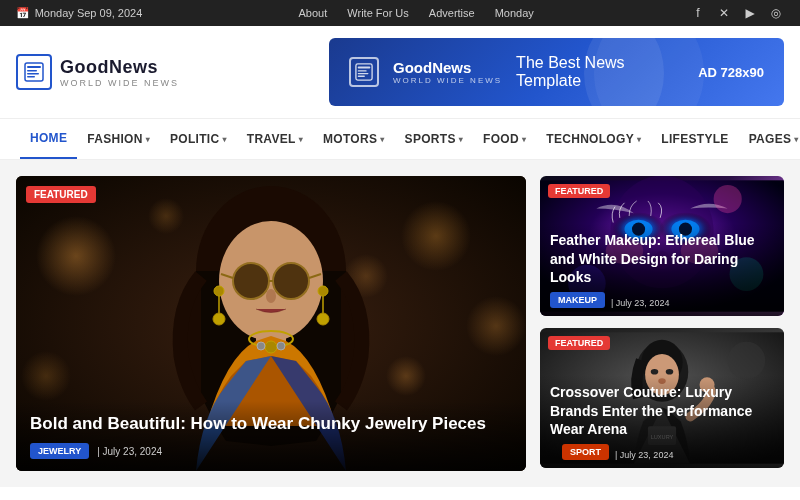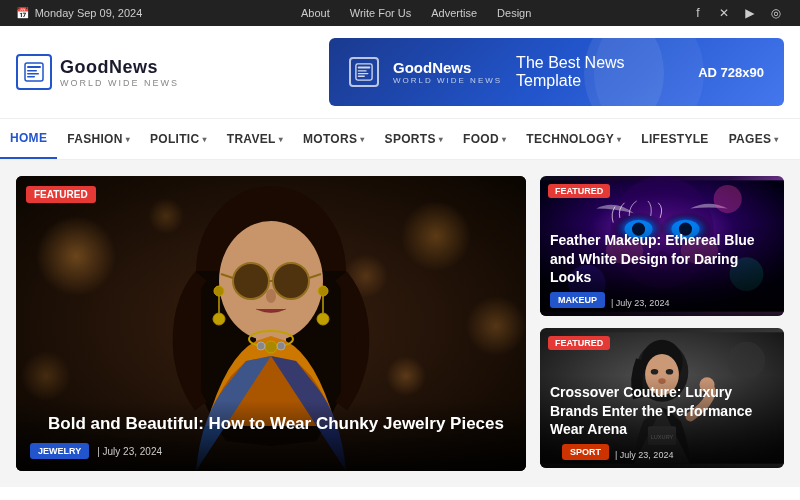--- a/index.html
+++ b/index.html
@@ -72,21 +72,21 @@
     .banner-logo-text h3 { font-size: 15px; color: #fff; font-weight: 800; }
     .banner-logo-text p { font-size: 8px; color: rgba(255,255,255,0.7); letter-spacing: 2px; text-transform: uppercase; }
     .banner-tagline { color: #fff; font-size: 16px; font-weight: 500; flex: 1; text-align: left; }
     .banner-size { color: #fff; font-size: 13px; font-weight: 600; }
 
     
     .nav-bar {
       background: #fff;
       border-top: 1px solid #eee;
       border-bottom: 1px solid #eee;
-      padding: 0 0;
+      padding: 0 20px;
       display: flex;
       align-items: flex-start;
       justify-content: space-between;
     }
     .nav-items { display: flex; align-items: center; gap: 0; }
     .nav-item {
       padding: 12px 10px;
       font-size: 12px;
       font-weight: 600;
       color: #333;
@@ -146,21 +146,20 @@
       padding: 12px 14px;
       background: linear-gradient(to top, rgba(0,0,0,0.85) 0%, transparent 100%);
       z-index: 10;
     }
     .featured-title {
       color: #fff;
       font-size: 17px;
       font-weight: 700;
       line-height: 1.3;
       margin-bottom: 8px;
-      margin-left: 18px;
     }
     .featured-meta { display: flex; align-items: center; gap: 8px; }
     .tag-badge {
       font-size: 9px;
       font-weight: 700;
       padding: 3px 8px;
       border-radius: 3px;
       text-transform: uppercase;
       color: #fff;
     }
@@ -225,21 +224,21 @@
 
 <div class="top-bar">
   <div class="top-bar-date">
     <span>📅</span>
     <span>Monday Sep 09, 2024</span>
   </div>
   <div class="top-bar-nav">
     <a>About</a>
     <a>Write For Us</a>
     <a>Advertise</a>
-    <a>Design</a>
+    <a>Monday</a>
   </div>
   <div class="top-bar-social">
     <span class="social-icon">f</span>
     <span class="social-icon">✕</span>
     <span class="social-icon">▶</span>
     <span class="social-icon">◎</span>
   </div>
 </div>
 
 <div class="header">

